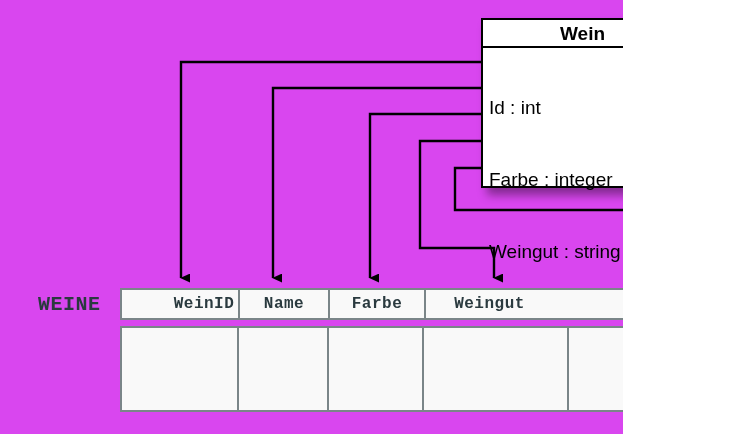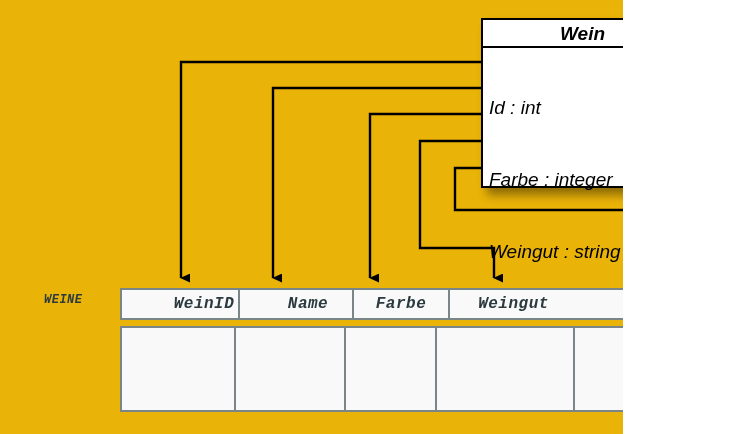--- a/index.html
+++ b/index.html
@@ -4,24 +4,23 @@
 <style>
   html, body {
     margin: 0;
     padding: 0;
     background: #ffffff;
   }
   #canvas {
     position: relative;
     width: 623px;
     height: 434px;
-    background: #eab308;
+    background: #d946ef;
     overflow: hidden;
     font-family: "Liberation Sans", sans-serif;
-    font-style: italic;
   }
   #wires {
     position: absolute;
     left: 0; top: 0;
     width: 749px;
     height: 434px;
   }
   
   .class-box {
     position: absolute;
@@ -53,25 +52,25 @@
     font-size: 19px;
     line-height: 27px;
     color: #000000;
     white-space: nowrap;
     height: 27px;
     margin-top: 45px;
   }
   
   .table-label {
     position: absolute;
-    left: 44px;
+    left: 38px;
     top: 293px;
     font-family: "Liberation Mono", "DejaVu Sans Mono", monospace;
     font-weight: bold;
-    font-size: 12px;
+    font-size: 20px;
     letter-spacing: 0.5px;
     color: #2a3a3f;
     z-index: 4;
     text-align: right;
   }
   .rel-header {
     position: absolute;
     left: 120px;
     top: 288px;
     width: 577px;
@@ -107,21 +106,21 @@
     box-sizing: border-box;
     background: #f9f9f9;
     z-index: 4;
   }
   .rel-body .cell {
     border-right: 2px solid #7a8588;
     box-sizing: border-box;
   }
   .rel-body .cell:last-child { border-right: none; }
   .c0 { width: 118px; padding-left: 48px; }
-  .c1 { width: 90px; margin-left: 24px; }
+  .c1 { width: 90px; }
   .c2 { width: 96px; }
   .c3 { width: 146px; }
   .c4 { width: 127px; border-radius: 6px; }
 </style>
 </head>
 <body>
 
 <div id="canvas">
 
   <svg id="wires" viewBox="0 0 749 434" xmlns="http://www.w3.org/2000/svg">

